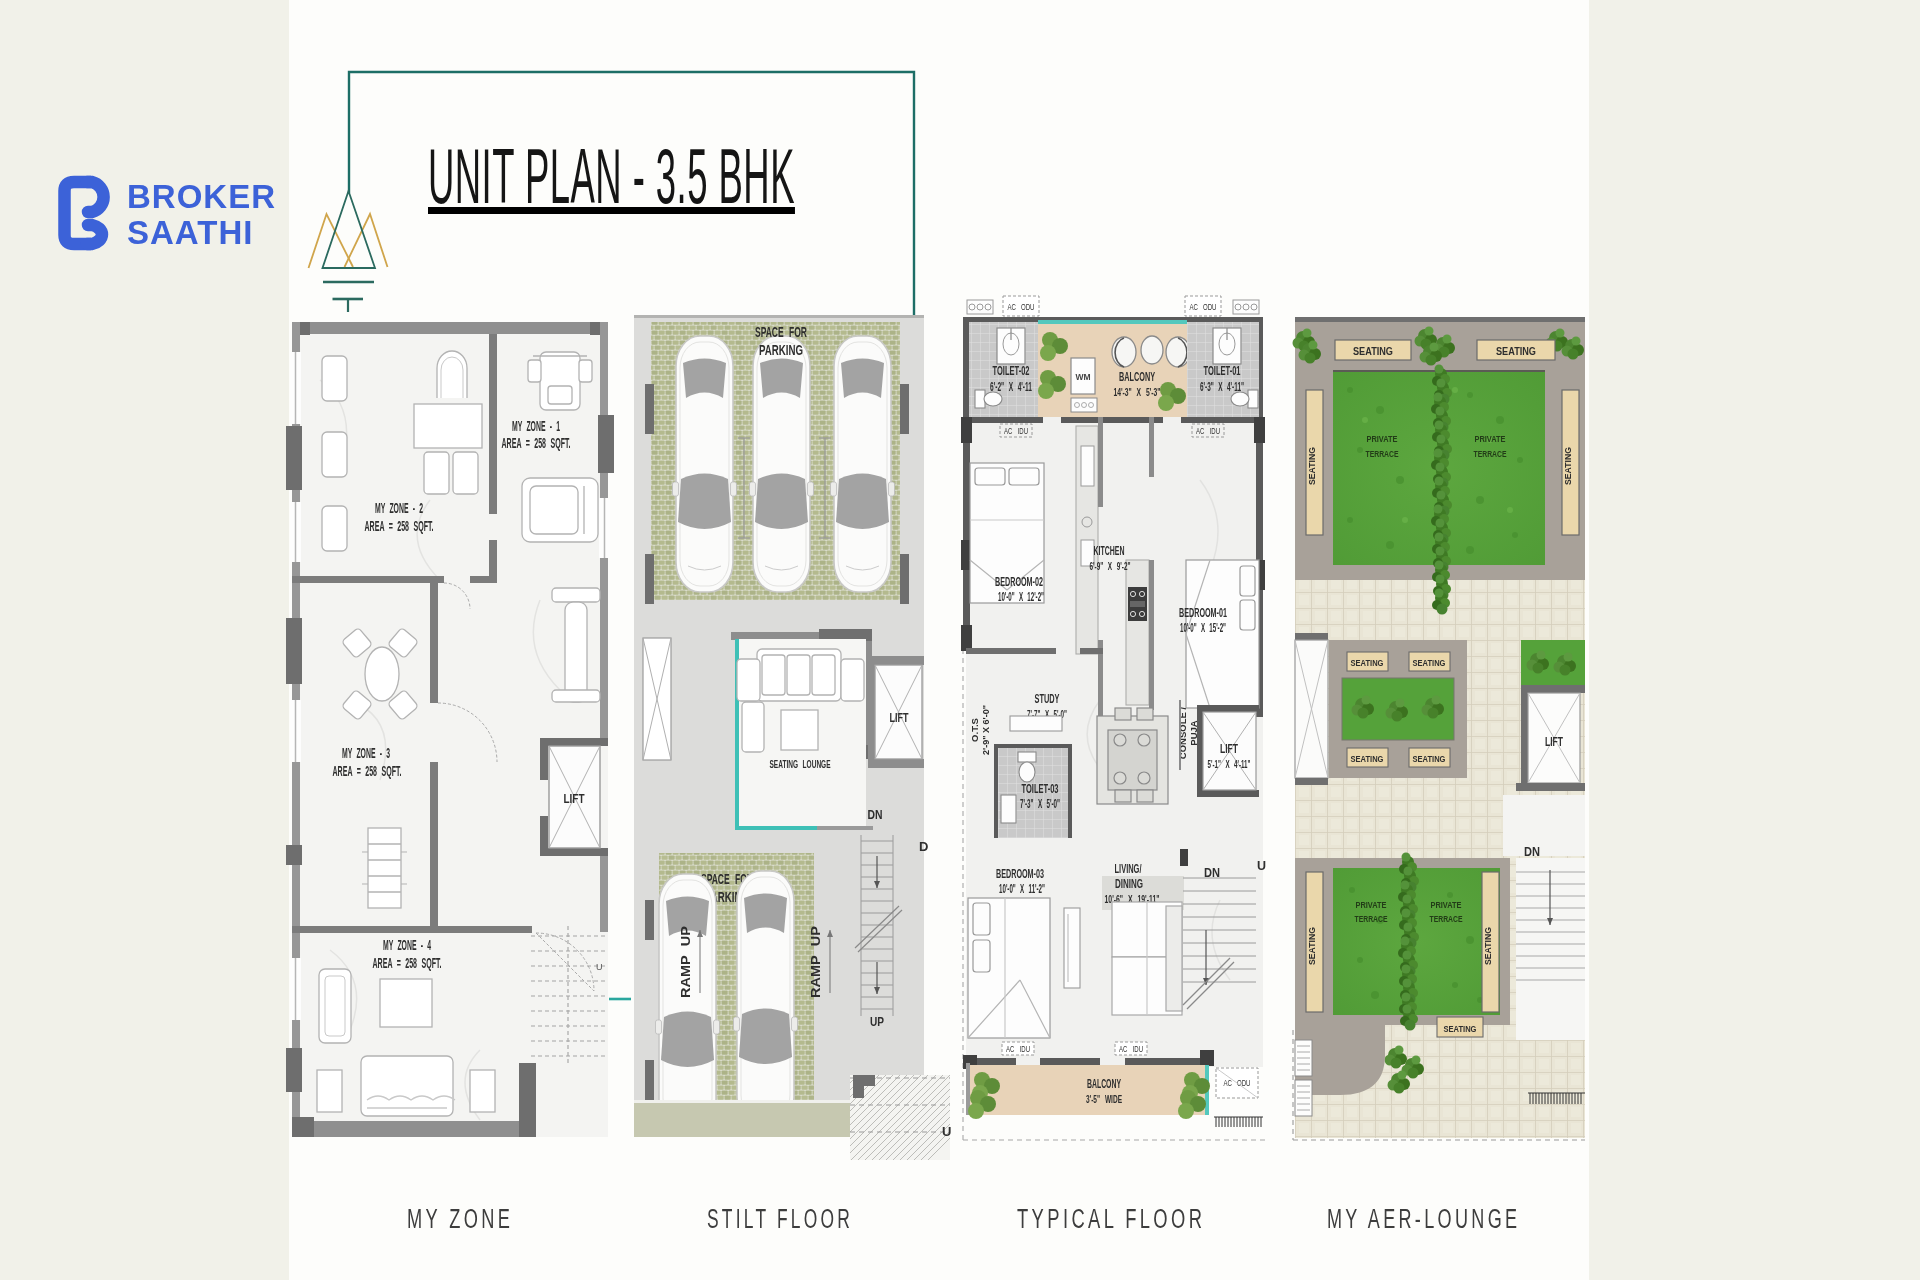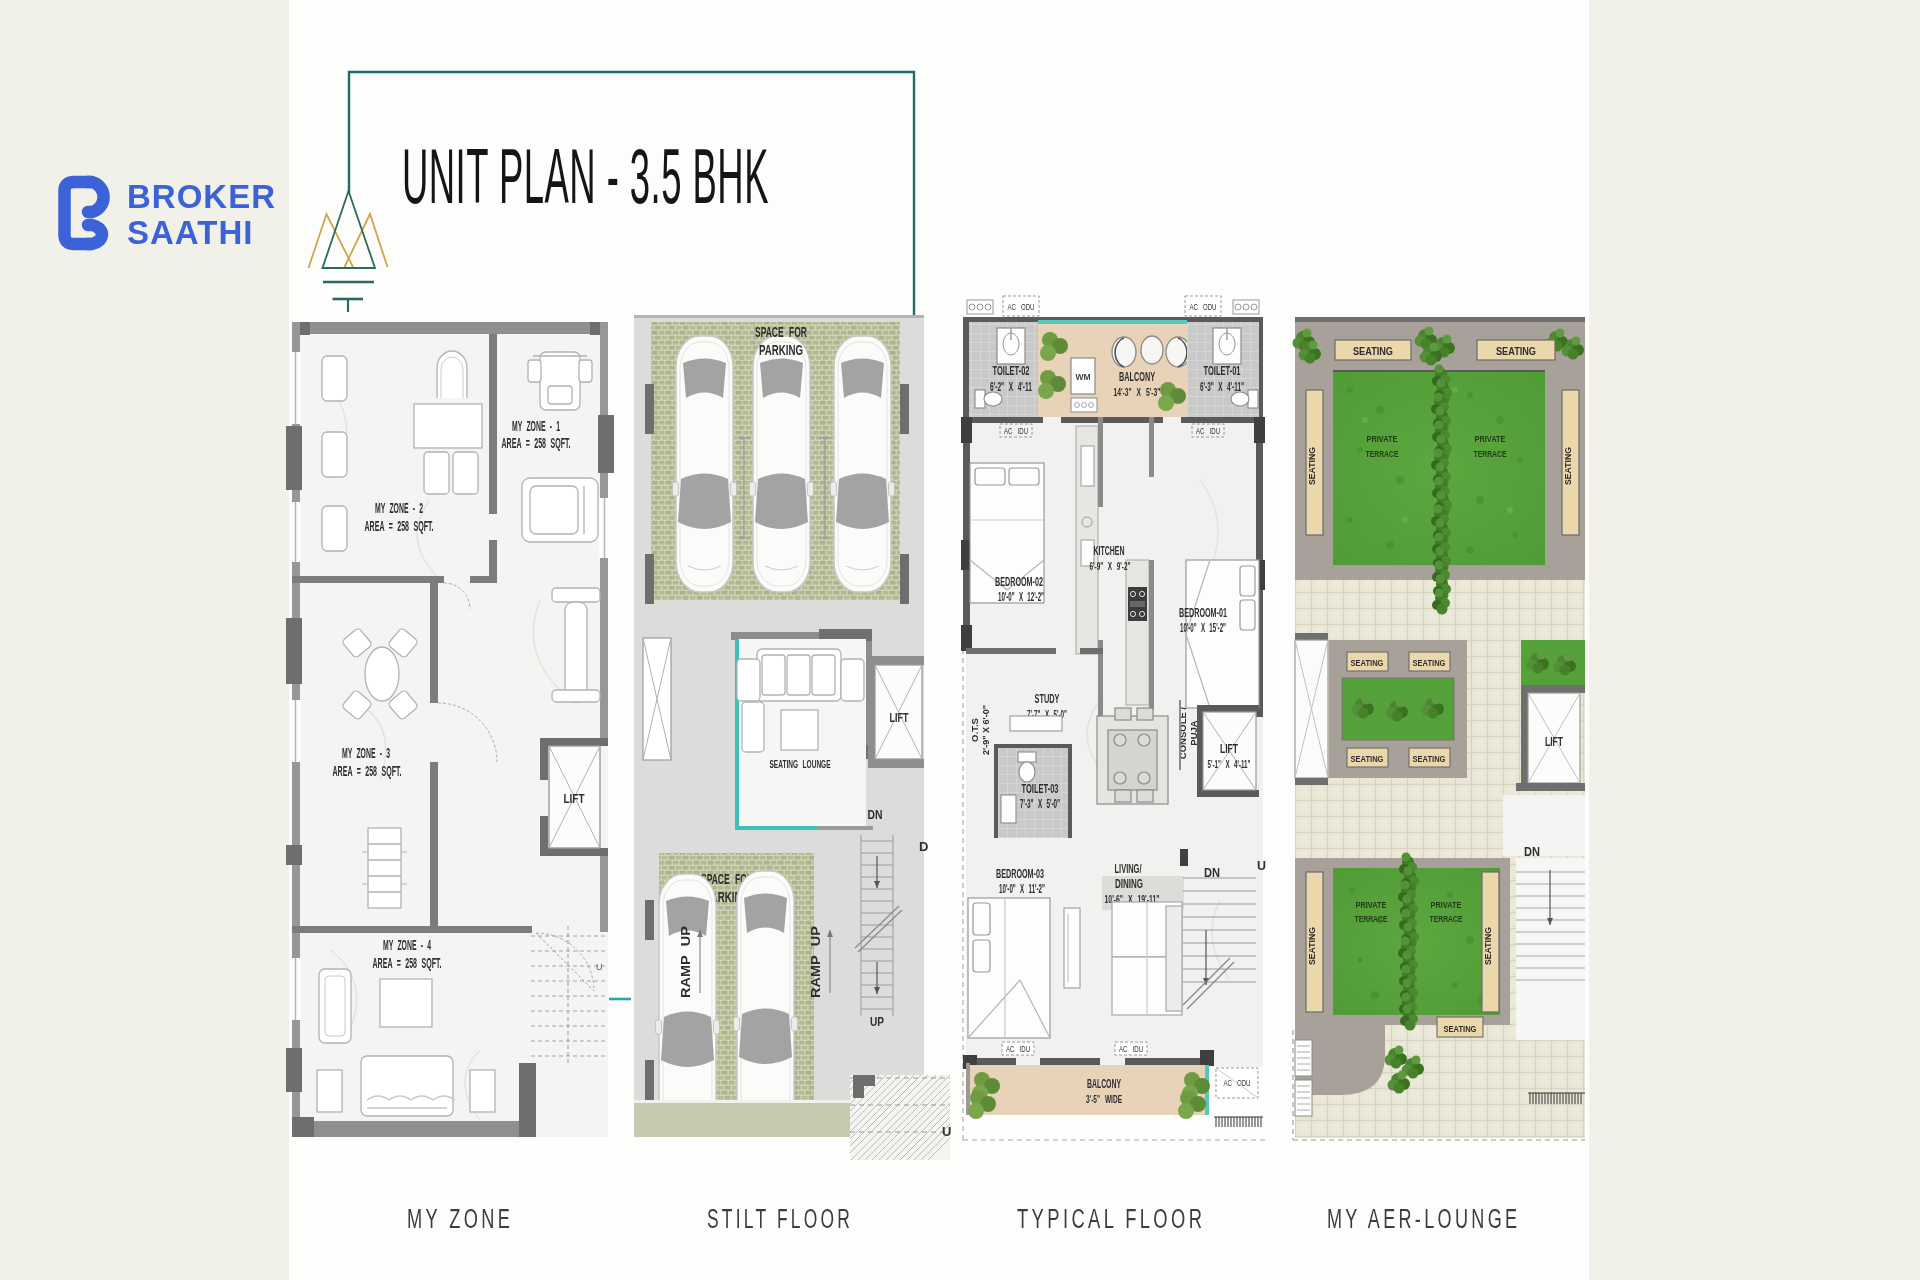--- a/index.html
+++ b/index.html
@@ -41,21 +41,21 @@
 
   <path d="M 322.5 268 L 348.5 191 L 375 268 Z" stroke="#2b6a5f" stroke-width="1.8" fill="none"></path>
 
   <path d="M 323 282 H 374" stroke="#2b6a5f" stroke-width="2.6" fill="none"></path>
 
   <path d="M 332.5 299 H 363" stroke="#2b6a5f" stroke-width="2.6" fill="none"></path>
 
   <path d="M 348 299 V 312" stroke="#2b6a5f" stroke-width="2.2" fill="none"></path>
 </svg>
 
-<div class="abs" style="left:402px;top:132px;">
+<div class="abs" style="left:428px;top:132px;text-decoration:underline;">
   <div style="font-size:77px;color:#151515;white-space:nowrap;transform:scaleX(0.4735);transform-origin:0 0;letter-spacing:1px;">UNIT PLAN - 3.5 BHK</div>
 </div>
 
 <svg class="abs" style="left:282px;top:315px;" width="350" height="830" viewBox="282 315 350 830">
 
   <rect x="292" y="322" width="316" height="815" fill="#f4f4f2"></rect>
   <g stroke="#e3e3e1" stroke-width="1.5" fill="none">
     <path d="M320 380 q40 30 20 90 M430 500 q-30 40 10 80 M350 700 q50 20 30 80 M540 600 q-20 50 20 90 M330 950 q40 30 20 80 M480 1050 q-30 30 0 70"></path>
   </g>
 

